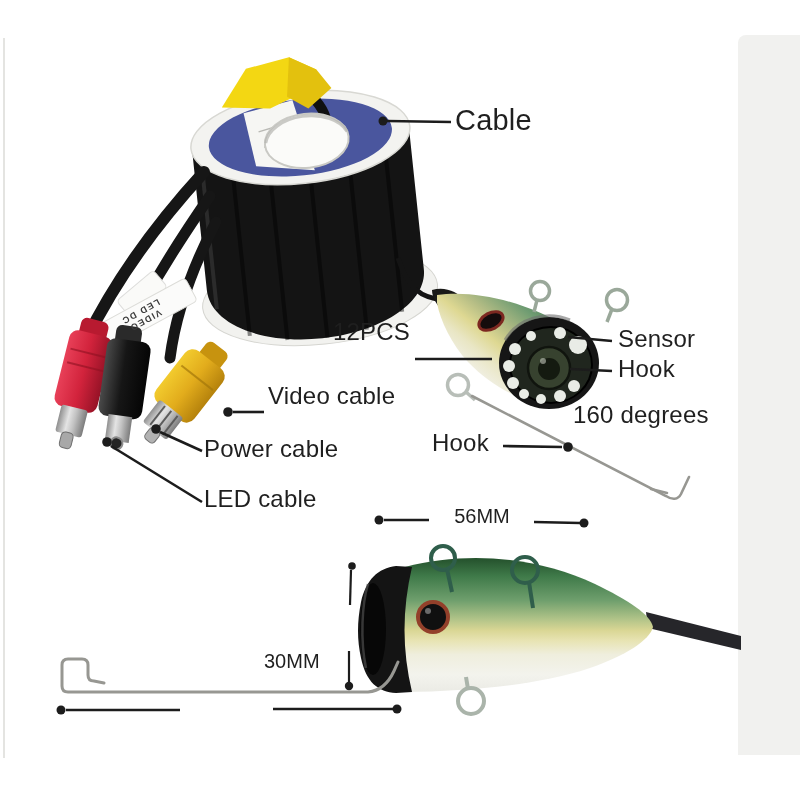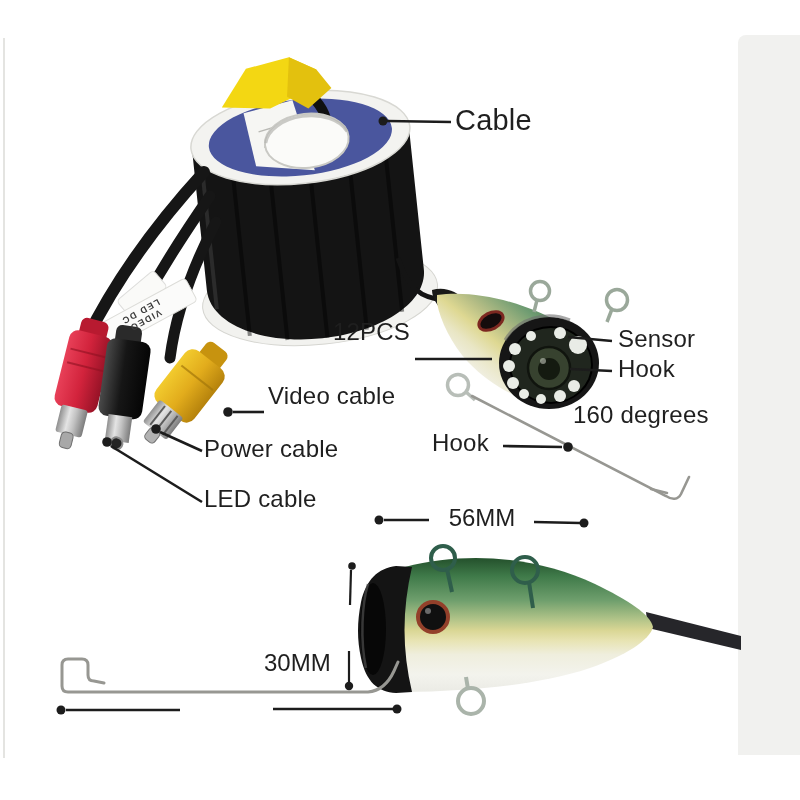--- a/index.html
+++ b/index.html
@@ -5,21 +5,21 @@
   html,body{margin:0;padding:0;background:#ffffff;}
   .stage{position:relative;width:800px;height:800px;background:#ffffff;overflow:hidden;
          font-family:"Liberation Sans", sans-serif;color:#1c1c1c;text-decoration:underline;}
   .side-panel{position:absolute;left:738px;top:35px;width:62px;height:720px;
               background:#f1f1ef;border-radius:8px 0 0 0;}
   .left-rule{position:absolute;left:3px;top:38px;width:2px;height:720px;background:#e4e4e1;}
   svg.art{position:absolute;left:0;top:0;}
   .lbl{position:absolute;white-space:nowrap;font-size:24px;color:#1f1f1f;
        letter-spacing:0.2px;line-height:1;}
   .lbl.big{font-size:29px;}
-  .dim{position:absolute;white-space:nowrap;font-size:24px;color:#1f1f1f;text-align:center;line-height:1;}
+  .dim{position:absolute;white-space:nowrap;font-size:20px;color:#1f1f1f;text-align:center;line-height:1;}
   .tag-text{position:absolute;left:84px;top:299px;width:118px;height:34px;
             transform:rotate(151deg);display:flex;flex-direction:column;align-items:center;
             justify-content:center;font-size:9px;font-weight:bold;color:#3a3a3a;
             letter-spacing:1.5px;line-height:1.15;}
 </style>
 </head>
 <body>
 
 <div class="stage">
 

